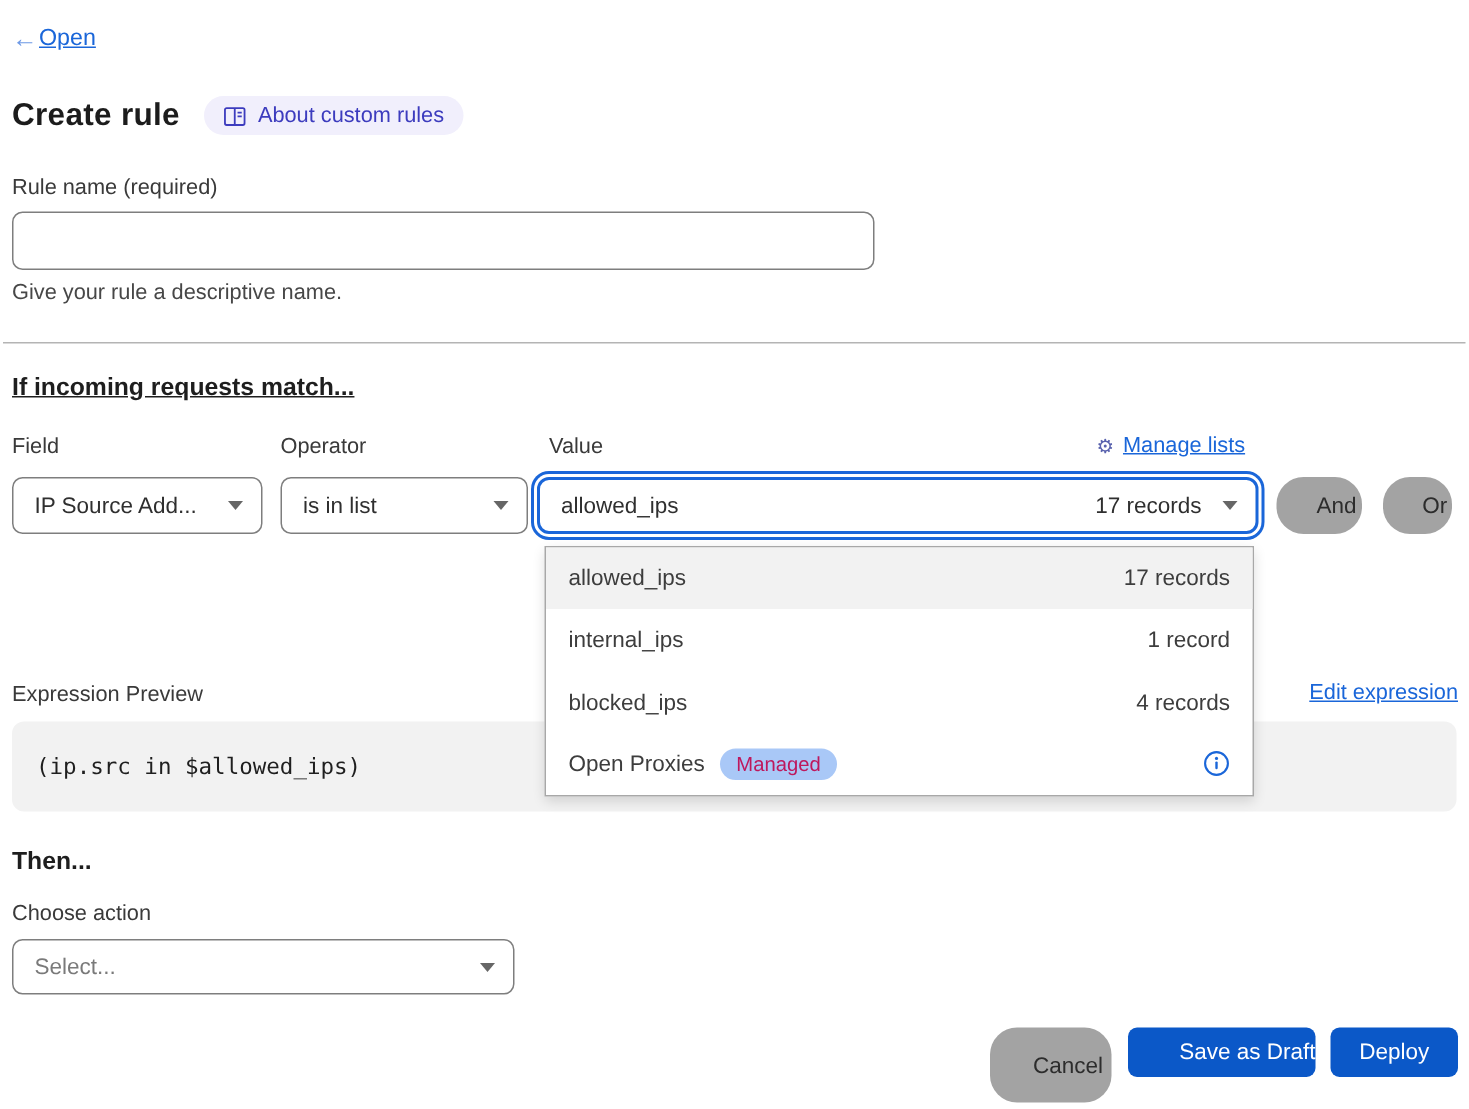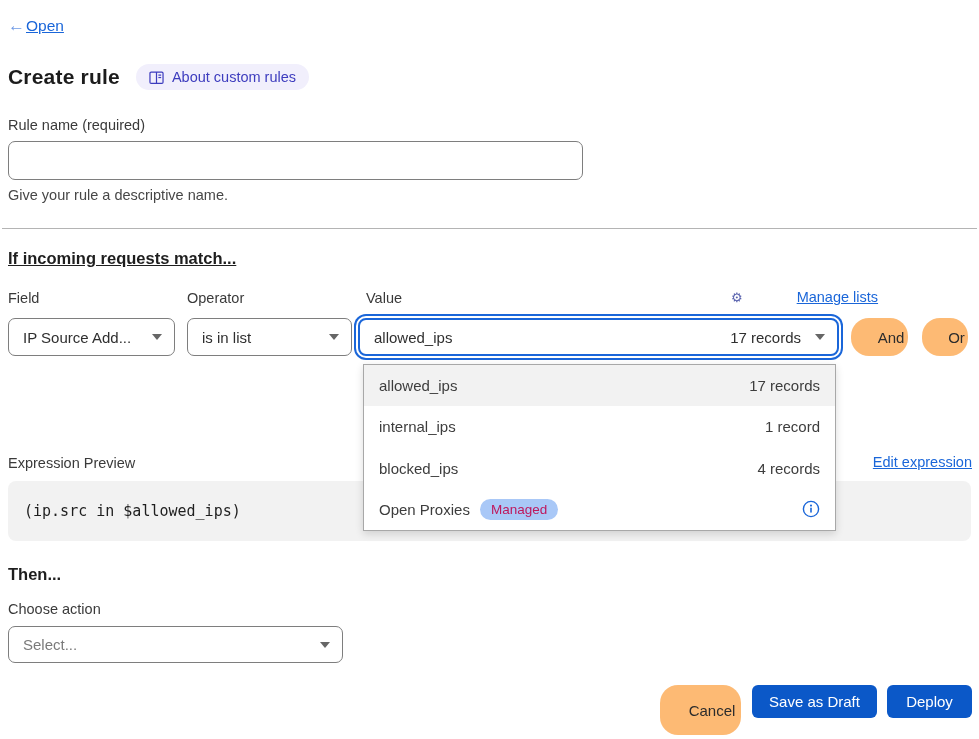--- a/index.html
+++ b/index.html
@@ -27,31 +27,31 @@
   .divider { position:absolute; left:2px; top:228px; width:975px; height:1px; background:#b4b4b4; }
 
   
   .match-heading { position:absolute; left:8px; top:249px; font-size:16.5px; font-weight:700; color:#1e1e1e;text-decoration:underline; }
   .lbl-field { left:8px; top:290px; }
   .lbl-operator { left:187px; top:290px; }
   .lbl-value { left:366px; top:290px; }
 
   .manage-lists { position:absolute; left:731px; top:289px; display:flex; align-items:center; gap:6px; font-size:14.5px; color:#1a66d9; cursor:pointer; }
   .gear-icon { font-size:13px; color:#5a63ae; }
-  .manage-lists-text { text-decoration:underline;margin-left:48px; }
+  .manage-lists-text { text-decoration:underline; }
 
   .select-control { position:absolute; top:318px; height:38px; border:1px solid #7e7e7e; border-radius:7px; background:#fff; display:flex; align-items:center; justify-content:space-between; padding:0 12px 0 14px; font-size:15px; color:#2f2f2f; cursor:pointer; }
   .sel-field { left:8px; width:167px; }
   .sel-operator { left:187px; width:165px; }
   .sel-value { left:358px; width:481px; border:2px solid #1a66d9; border-radius:8px; box-shadow:0 0 0 2px #ffffff, 0 0 0 4px #1a66d9; }
   .chev { width:0; height:0; border-left:5px solid transparent; border-right:5px solid transparent; border-top:6px solid #666; flex:none; }
   .val-right { display:flex; align-items:center; gap:14px; }
 
   .btn { border:none; cursor:pointer; font-family:inherit; }
-  .btn-gray { background:#fdba74; color:#2c2c2c; border-radius:18px; font-size:15px;padding-left:23px; }
+  .btn-gray { background:#a3a3a3; color:#2c2c2c; border-radius:18px; font-size:15px;padding-left:23px; }
   .btn-and { position:absolute; left:851px; top:318px; width:57px; height:38px; }
   .btn-or  { position:absolute; left:922px; top:318px; width:46px; height:38px; }
 
   
   .dropdown-panel { position:absolute; left:363px; top:364px; width:473px; height:167px; background:#fff; border:1px solid #a8a8a8; box-shadow:0 3px 8px rgba(0,0,0,.14); z-index:6; display:flex; flex-direction:column; }
   .dd-row { flex:1; display:flex; align-items:center; justify-content:space-between; padding:0 15px; font-size:15px; color:#3d3d3d; cursor:pointer; }
   .dd-row.selected { background:#f2f2f2; }
   .dd-left { display:flex; align-items:center; gap:10px; }
   .managed-badge { background:#a9c8f7; color:#be185d; border-radius:12px; padding:3px 11px; font-size:13.5px; }
   .info-icon svg { display:block; }
@@ -64,21 +64,21 @@
 
   
   .then-heading { position:absolute; left:8px; top:565px; font-size:16.5px; font-weight:700; color:#1e1e1e; }
   .choose-action-label { left:8px; top:601px; }
   .action-select { left:8px; top:626px; width:335px; height:37px; }
   .placeholder { color:#7a7a7a; }
 
   
   .btn-cancel { position:absolute; left:660px; top:685px; width:81px; height:50px; font-size:15px; }
   .btn-blue { background:#0b58c8; color:#fff; border-radius:6px; font-size:15px; }
-  .btn-save { position:absolute; left:752px; top:685px; width:125px; height:33px; }
+  .btn-save { position:absolute; left:752px; top:685px; width:125px; height:33px;text-align:right; }
   .btn-deploy { position:absolute; left:887px; top:685px; width:85px; height:33px; }
 </style>
 </head>
 <body>
 
 <div class="page">
 
   <a class="back-link">
     <span class="back-arrow">←</span>
     <span class="back-text">Open</span>

